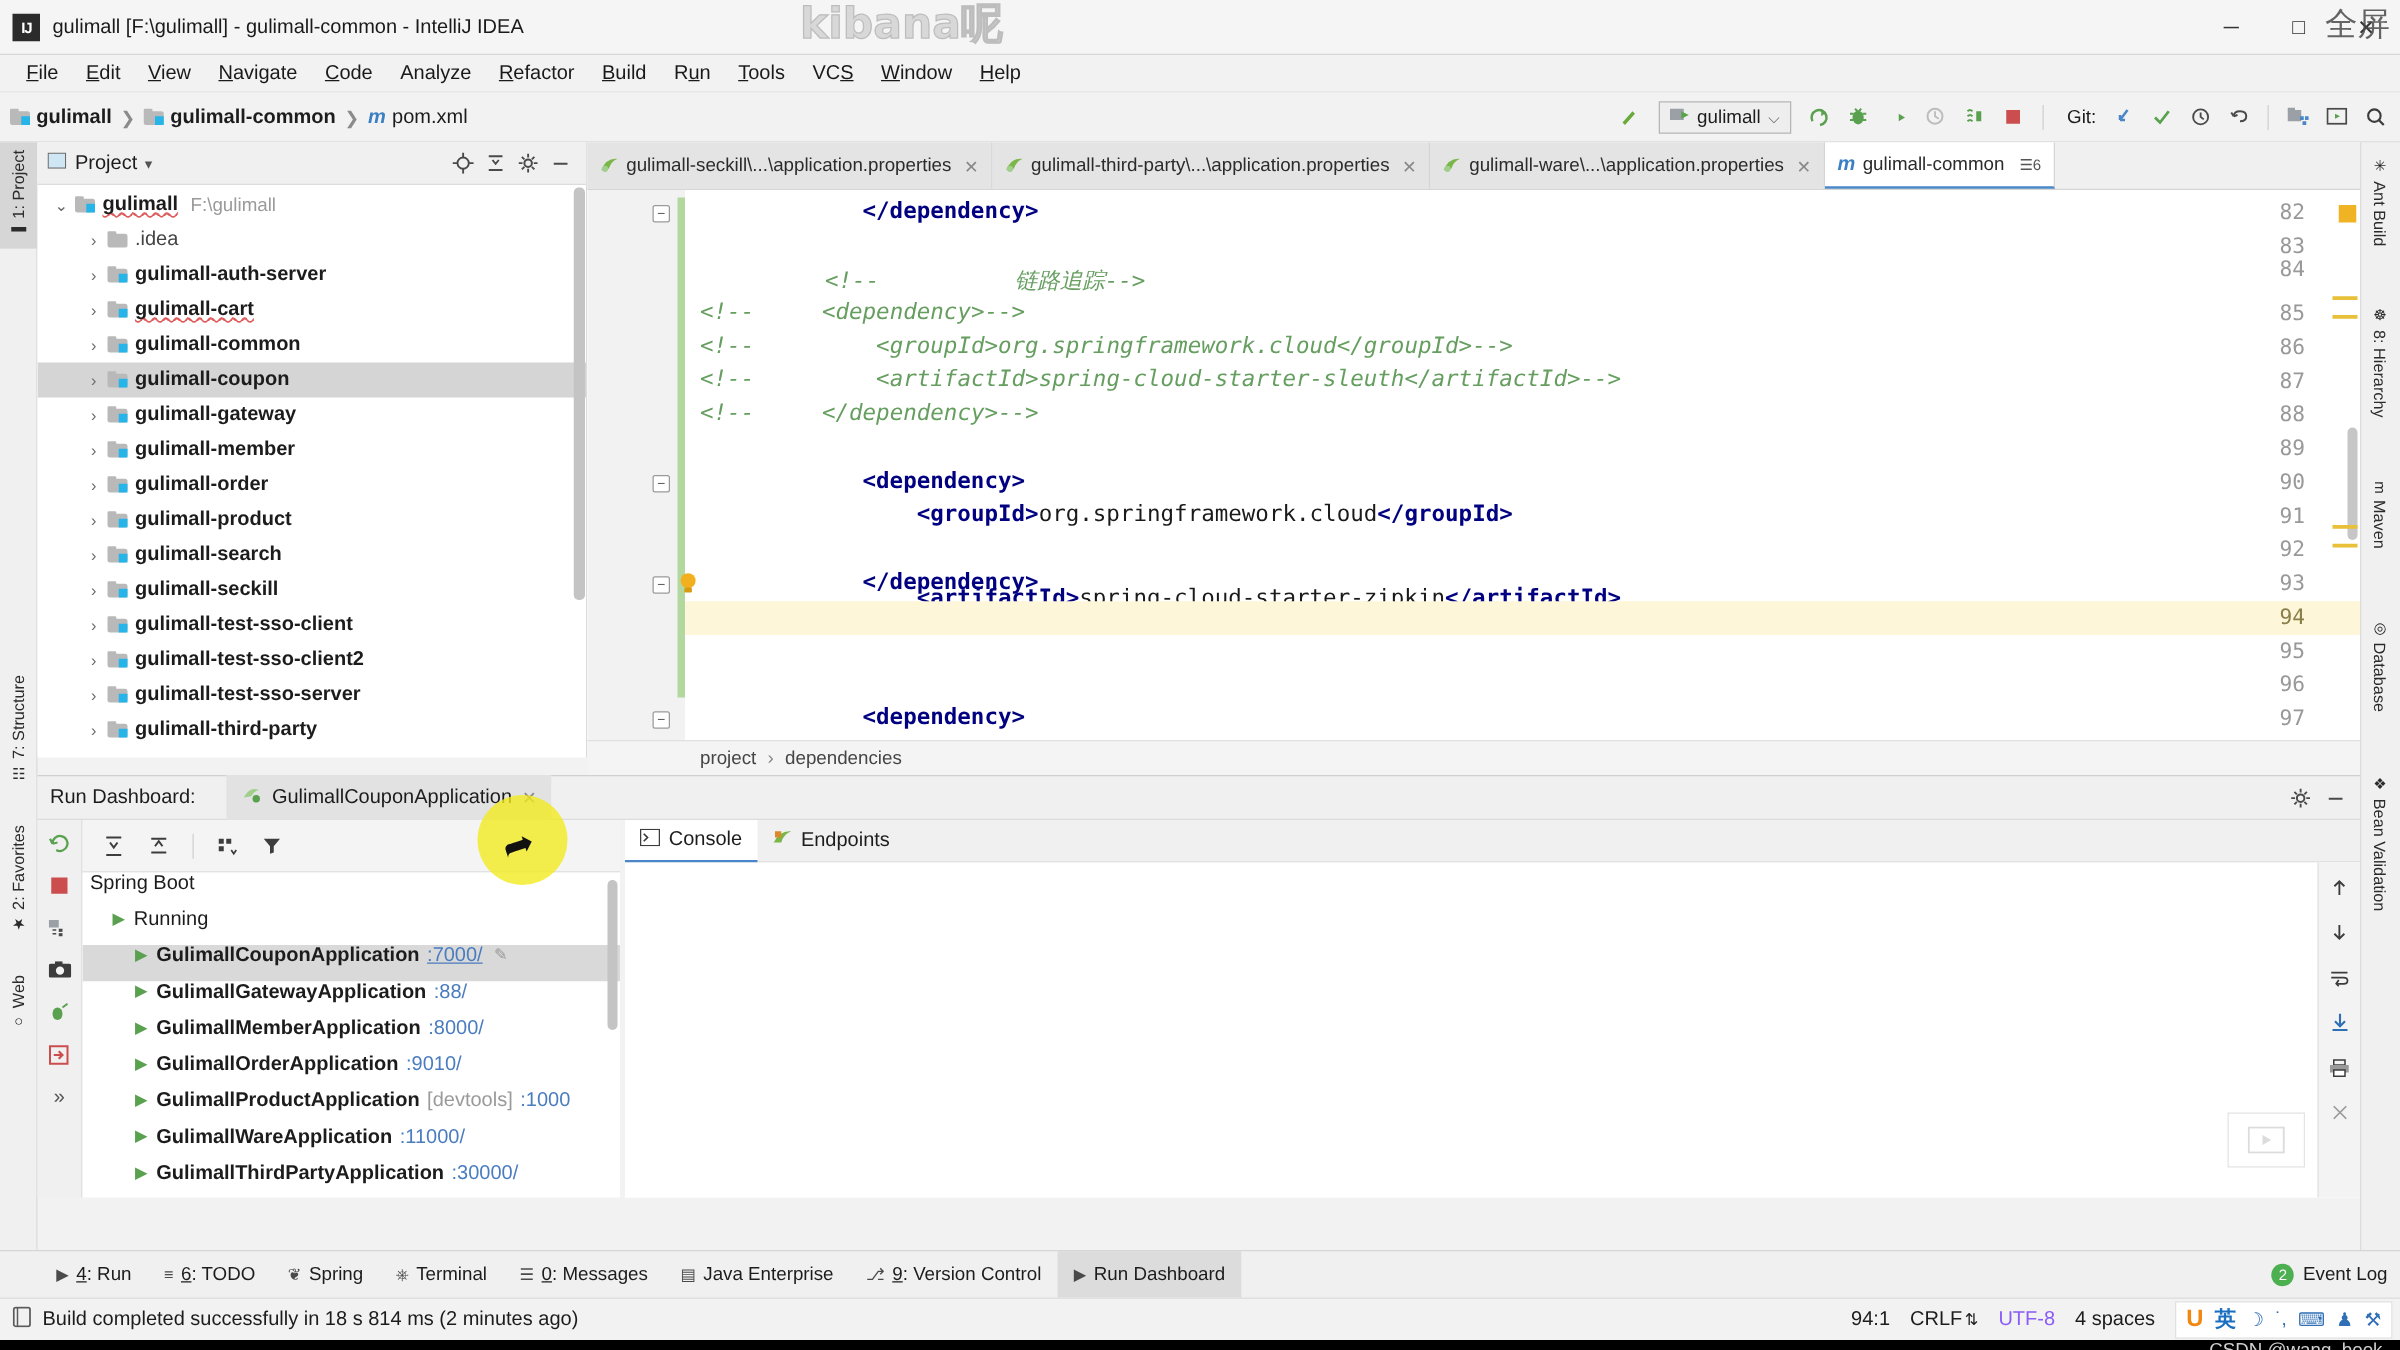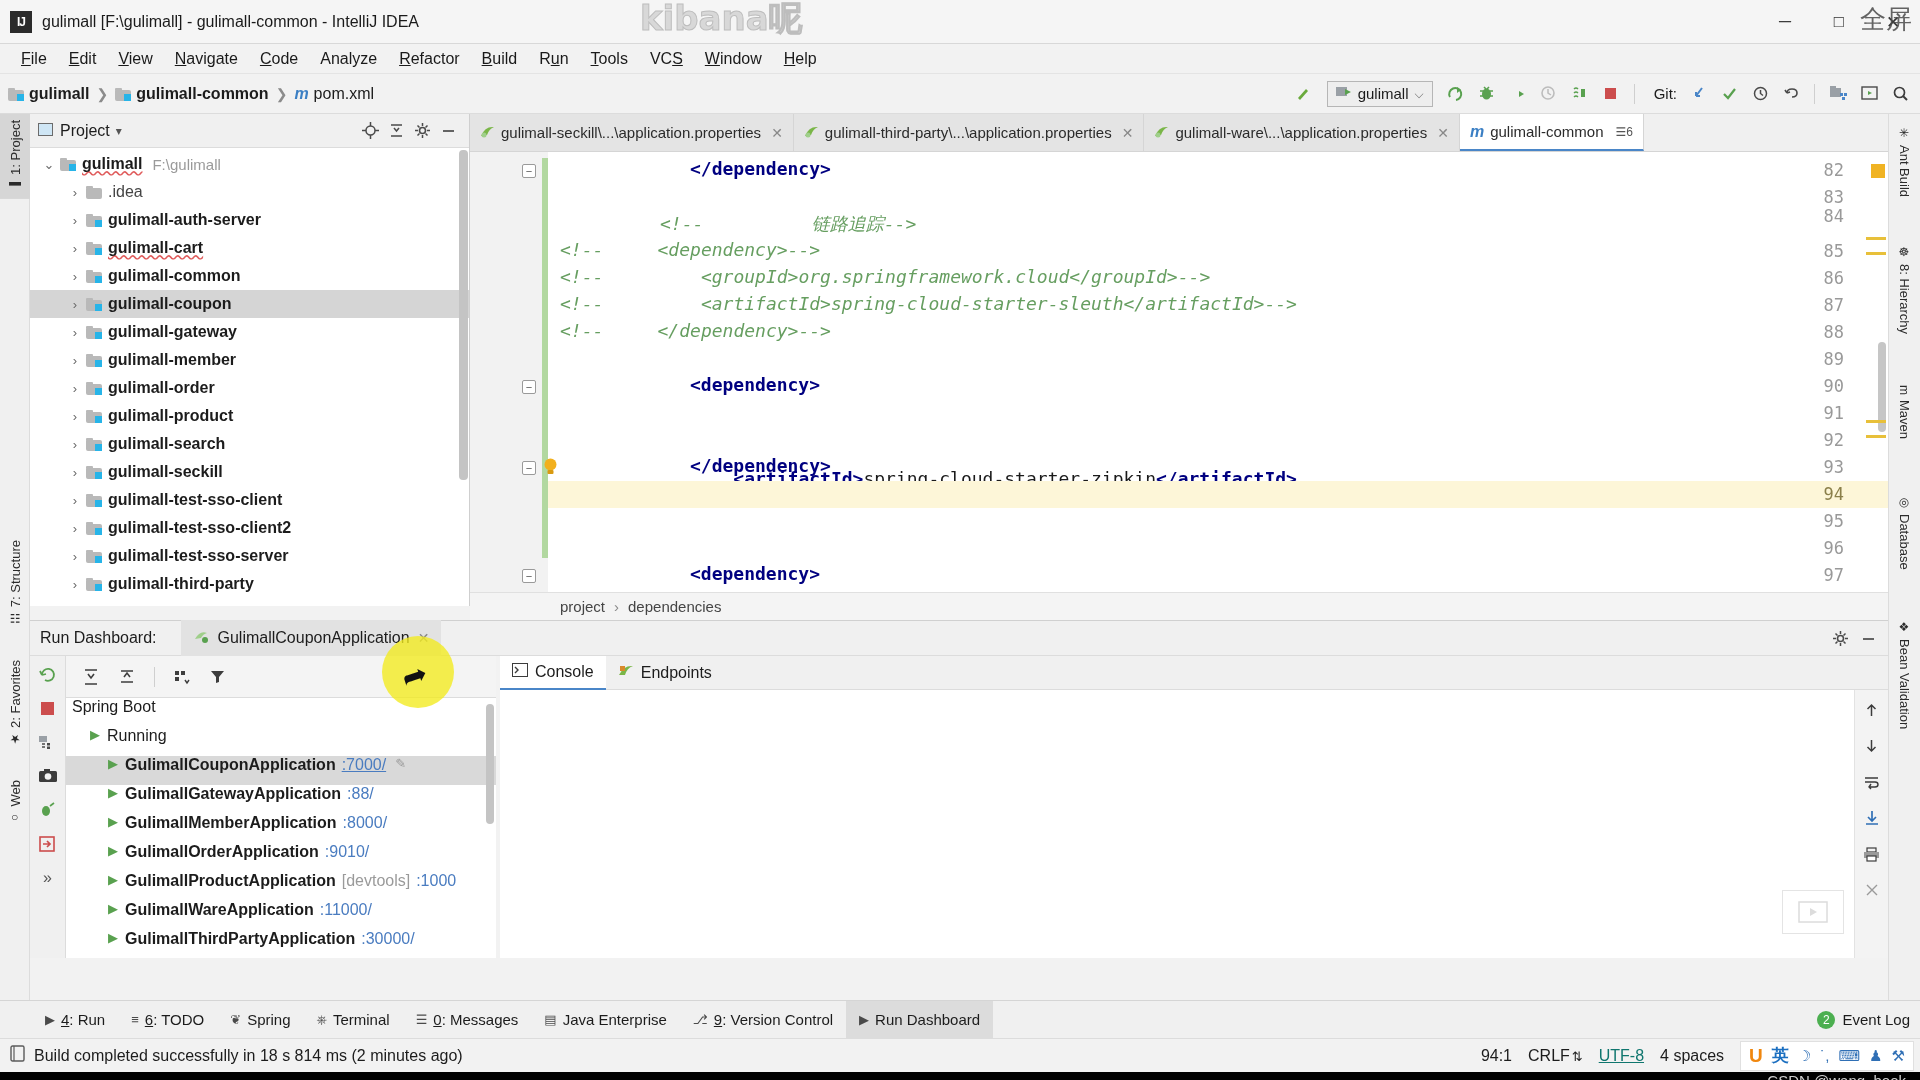--- a/index.html
+++ b/index.html
@@ -257,21 +257,21 @@
     font-size:12px; display:flex; align-items:center; justify-content:center;
   }
 
   .statusbar {
     position:absolute; left:0; top:1038px; width:1920px; height:34px;
     background:#f2f2f2; display:flex; align-items:center; padding-left:10px;
     border-top:1px solid #dcdcdc; font-size:16px;
   }
   .statusbar .sp { flex:1; }
   .sb-right { display:flex; align-items:center; gap:16px; padding-right:6px; }
-  .sb-right .dim { color:#0f766e;text-decoration:underline; }
+  .sb-right .dim { color:#8b5cf6; }
   .ime {
     display:flex; align-items:center; gap:9px; background:#fff;
     height:30px; padding:0 8px; border:1px solid #e0e0e0;
   }
   .ime .o { color:#f0870f; font-size:19px; font-weight:bold; }
   .ime .cn { color:#1b6fc0; font-size:17px; font-weight:bold; }
   .ime .b { color:#2f6fb5; font-size:15px; }
 
   .watermark-bottom {
     position:absolute; right:14px; top:1072px; font-size:15px; color:#cfcfcf;
@@ -652,20 +652,21 @@
         <div class="codeline" style="top: 114px; left: 90px;"><span class="cmt">&lt;!--         &lt;groupId&gt;org.springframework.cloud&lt;/groupId&gt;--&gt;</span></div>
         <div class="lnum" style="top: 143px;">87</div>
         <div class="codeline" style="top: 141px; left: 90px;"><span class="cmt">&lt;!--         &lt;artifactId&gt;spring-cloud-starter-sleuth&lt;/artifactId&gt;--&gt;</span></div>
         <div class="lnum" style="top: 170px;">88</div>
         <div class="codeline" style="top: 168px; left: 90px;"><span class="cmt">&lt;!--     &lt;/dependency&gt;--&gt;</span></div>
         <div class="lnum" style="top: 197px;">89</div>
         <div class="lnum" style="top: 224px;">90</div>
         <div class="foldmark" style="top: 228px;">−</div>
         <div class="codeline" style="top: 222px; left: 220px;"><span class="tag">&lt;dependency&gt;</span></div>
         <div class="lnum" style="top: 251px;">91</div>
+        <div class="codeline" style="top: 249px; left: 220px;">    <span class="tag">&lt;groupId&gt;</span>org.springframework.cloud<span class="tag">&lt;/groupId&gt;</span></div>
         <div class="lnum" style="top: 278px;">92</div>
         <div class="codeline" style="top: 276px; left: 220px; margin-top: 40px;">    <span class="tag">&lt;artifactId&gt;</span>spring-cloud-starter-zipkin<span class="tag">&lt;/artifactId&gt;</span></div>
         <div class="lnum" style="top: 305px;">93</div>
         <div class="foldmark" style="top: 309px;">−</div>
         <div class="codeline" style="top: 303px; left: 220px;"><span class="tag">&lt;/dependency&gt;</span></div>
         <div class="hl-line" style="top: 329px;"></div>
         <div class="lnum" style="top: 332px; color: rgb(138, 127, 74);">94</div>
         <div class="lnum" style="top: 359px;">95</div>
         <div class="lnum" style="top: 386px;">96</div>
         <div class="lnum" style="top: 413px;">97</div>

